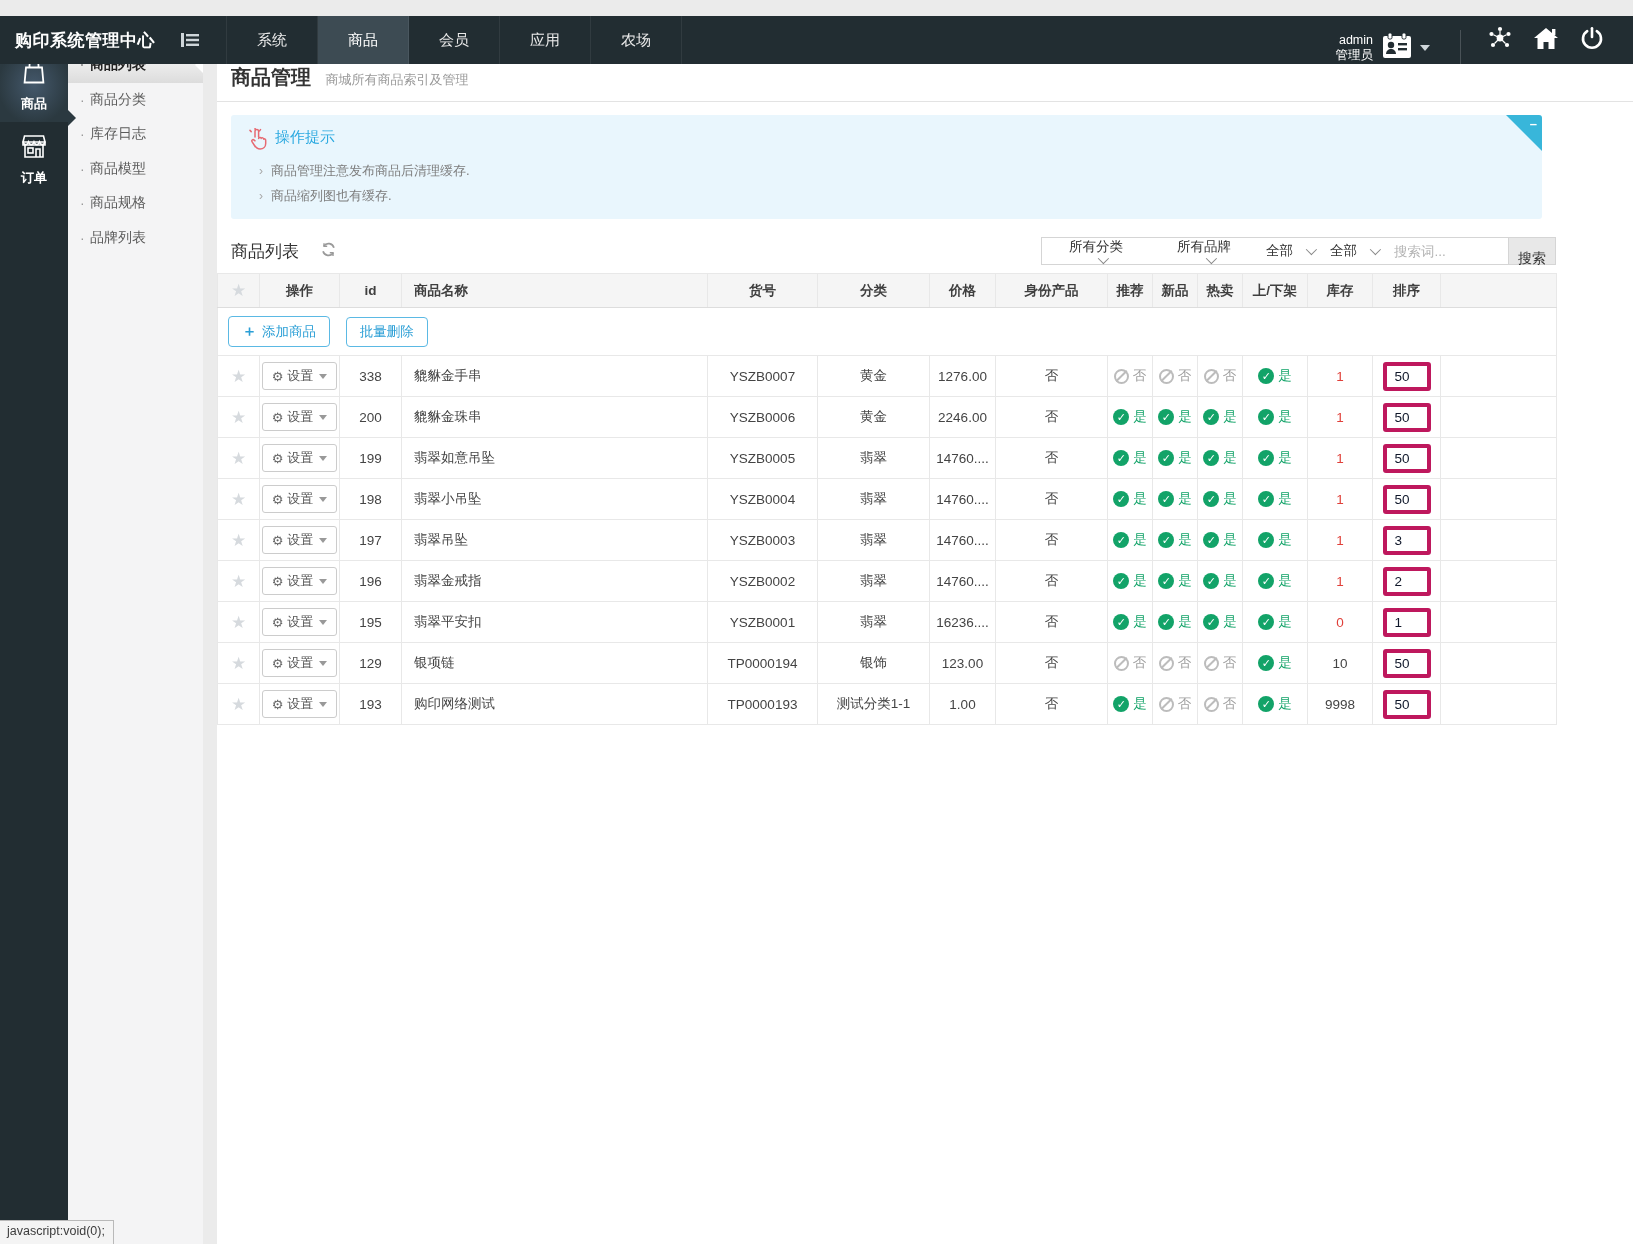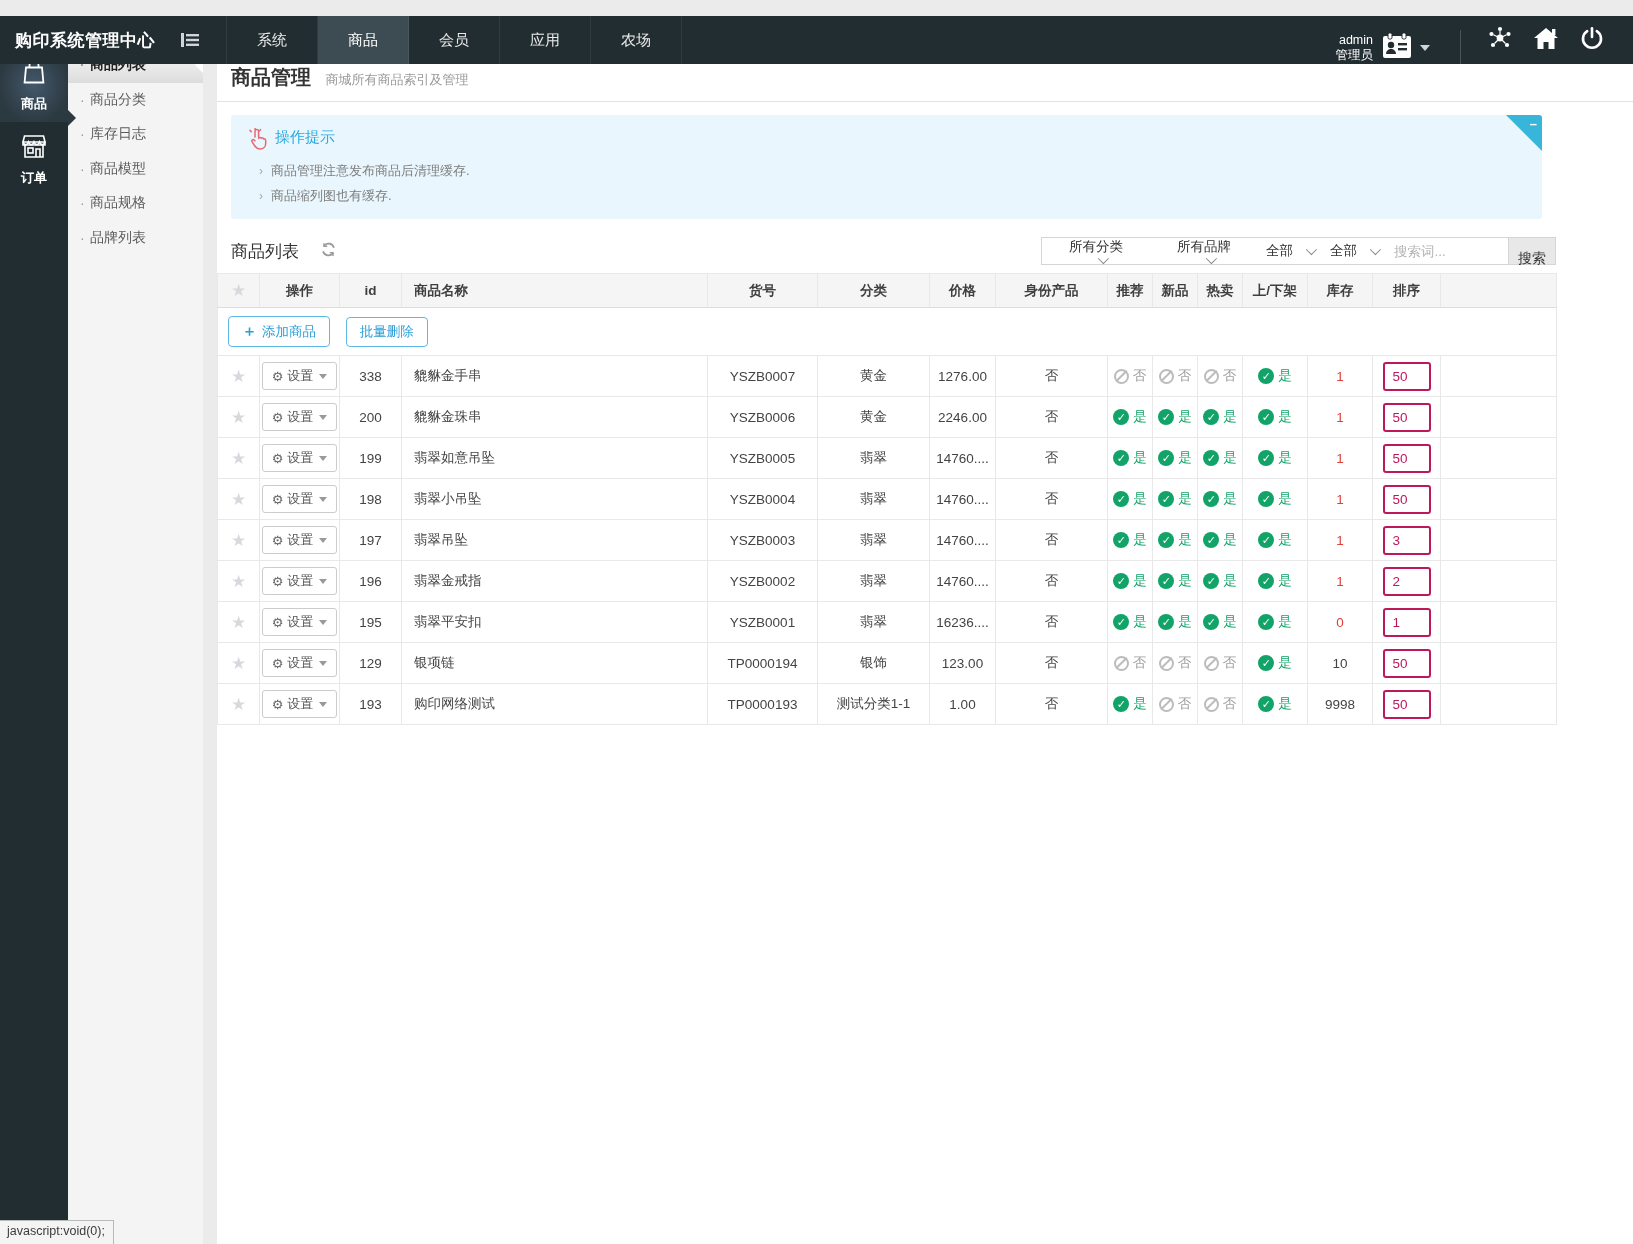--- a/index.html
+++ b/index.html
@@ -106,22 +106,22 @@
   .ic-yes { display:inline-block; vertical-align:middle; width:16px; height:16px; border-radius:50%;
     background:#12a368; color:#fff; font-size:11px; line-height:16px; text-align:center;
     font-weight:bold; cursor:pointer; }
   .txt-yes { color:#12a368; margin-left:4px; vertical-align:middle; }
   .ic-no { display:inline-block; vertical-align:middle; width:15px; height:15px; border-radius:50%;
     border:2px solid #bcbcbc; position:relative; cursor:pointer; }
   .ic-no::after { content:''; position:absolute; left:-2px; top:4.5px; width:15px; height:2px;
     background:#bcbcbc; transform:rotate(-45deg); }
   .txt-no { color:#9e9e9e; margin-left:4px; vertical-align:middle; }
   .stock-low { color:#e0403a; }
-  .sort-input { width:48px; height:29px; border:2px solid #be185d; border-radius:3px;
-    font-size:13.5px; padding-left:8px; color:#be185d; font-family:inherit; outline:none; }
+  .sort-input { width:48px; height:29px; border:4px solid #be185d; border-radius:3px;
+    font-size:13.5px; padding-left:8px; color:#0f172a; font-family:inherit; outline:none; }
 
   
   .status-tip { position:absolute; left:0; bottom:0; background:#f4f4f4; border:1px solid #b9b9b9;
     border-left:none; border-bottom:none; padding:3px 8px 6px 7px; font-size:12.5px; color:#3c3c3c; z-index:40; }
 </style>
 </head>
 <body>
 
 <div class="navbar">
   <div class="brand">购印系统管理中心</div>

